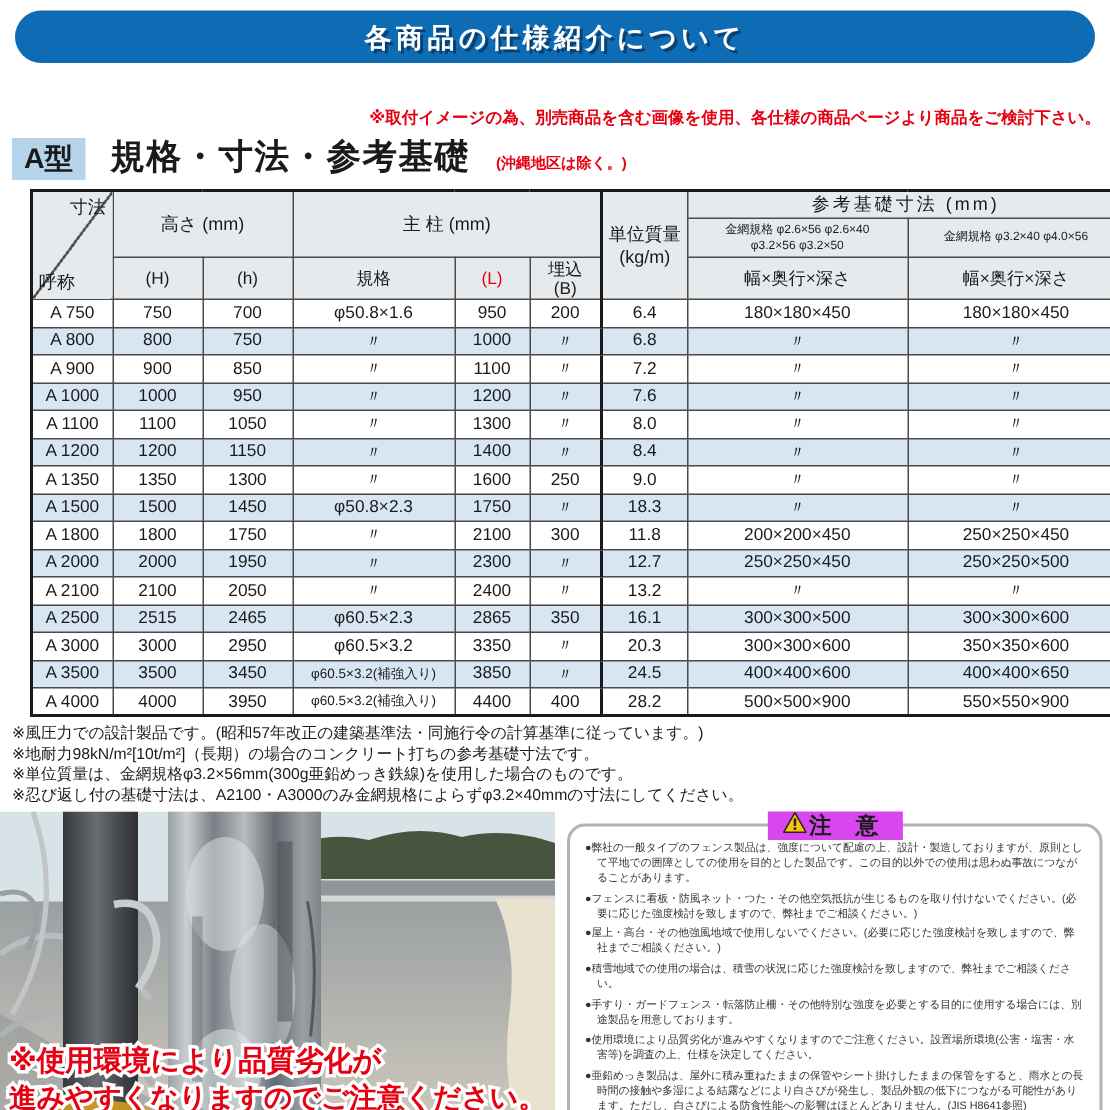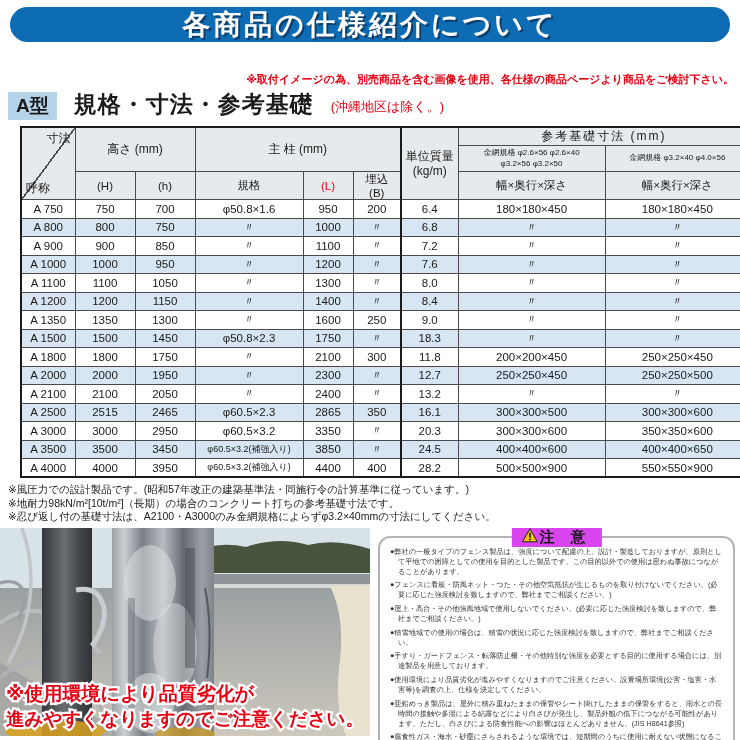--- a/index.html
+++ b/index.html
@@ -2,31 +2,31 @@
 <html><head>
 <meta charset="utf-8">
 <style>
   * { margin:0; padding:0; box-sizing:border-box; }
   html,body { width:740px; height:740px; background:#fff; overflow:hidden;
     font-family:"Liberation Sans","DejaVu Sans",sans-serif; color:#1a1a1a; }
 
   
   .banner { margin:7px 10px 1px 10px; height:35px; background:#0e6cb5; border-radius:18px;
     display:flex; align-items:center; justify-content:center; }
-  .banner-title { color:#fff; font-size:28px; font-weight:bold; letter-spacing:3px;
+  .banner-title { color:#fff; font-size:18px; font-weight:bold; letter-spacing:3px;
     text-shadow:2px 2px 0 #0a3f6e; }
 
   .top-note { text-align:right; padding-right:6px; font-size:11px; font-weight:bold;
     color:#e60012; line-height:14px;margin-top:30px; }
 
   
   .section-heading { display:flex; align-items:flex-end; gap:17px; margin:3px 0 6px 8px; }
   .type-badge { background:#b5d3e9; font-size:19px; font-weight:bold; padding:1px 8px; }
   .sec-title { font-size:23px; font-weight:bold; letter-spacing:1px; }
-  .sec-sub { color:#e60012; font-size:13px; font-weight:normal; padding-bottom:4px; }
+  .sec-sub { color:#e60012; font-size:10px; font-weight:bold; padding-bottom:4px; }
 
   
   table { border-collapse:collapse; table-layout:fixed; width:729px; margin-left:20px;
     border:2px solid #1a1a1a; }
   th,td { border:1px solid #4a4a4a; text-align:center; vertical-align:middle; padding:0; }
   thead th { background:#e7eaed; font-weight:normal; }
   tr.h1 { height:17px; } .h1 th { font-size:12px; }
   .fnd-title { letter-spacing:2px; }
   tr.h2 { height:26px; } .h2 th { font-size:8px; line-height:1.3; }
   tr.h3 { height:24px; } .h3 th { font-size:11.5px; }
@@ -282,20 +282,21 @@
         <td class="bl2">28.2</td>
         <td>500×500×900</td>
         <td>550×550×900</td>
       </tr>
     </tbody>
 </table>
 
 <div class="notes">
     <p>※風圧力での設計製品です。(昭和57年改正の建築基準法・同施行令の計算基準に従っています。)</p>
     <p>※地耐力98kN/m²[10t/m²]（長期）の場合のコンクリート打ちの参考基礎寸法です。</p>
+    <p>※単位質量は、金網規格φ3.2×56mm(300g亜鉛めっき鉄線)を使用した場合のものです。</p>
     <p>※忍び返し付の基礎寸法は、A2100・A3000のみ金網規格によらずφ3.2×40mmの寸法にしてください。</p>
   </div>
 
 <div class="bottom">
 
   <div class="photo">
     <svg width="370" height="208" viewBox="0 0 370 208">
       <defs>
         <linearGradient id="pv" x1="0" y1="0" x2="0" y2="1">
           <stop offset="0" stop-color="#9aa0a2"></stop>

